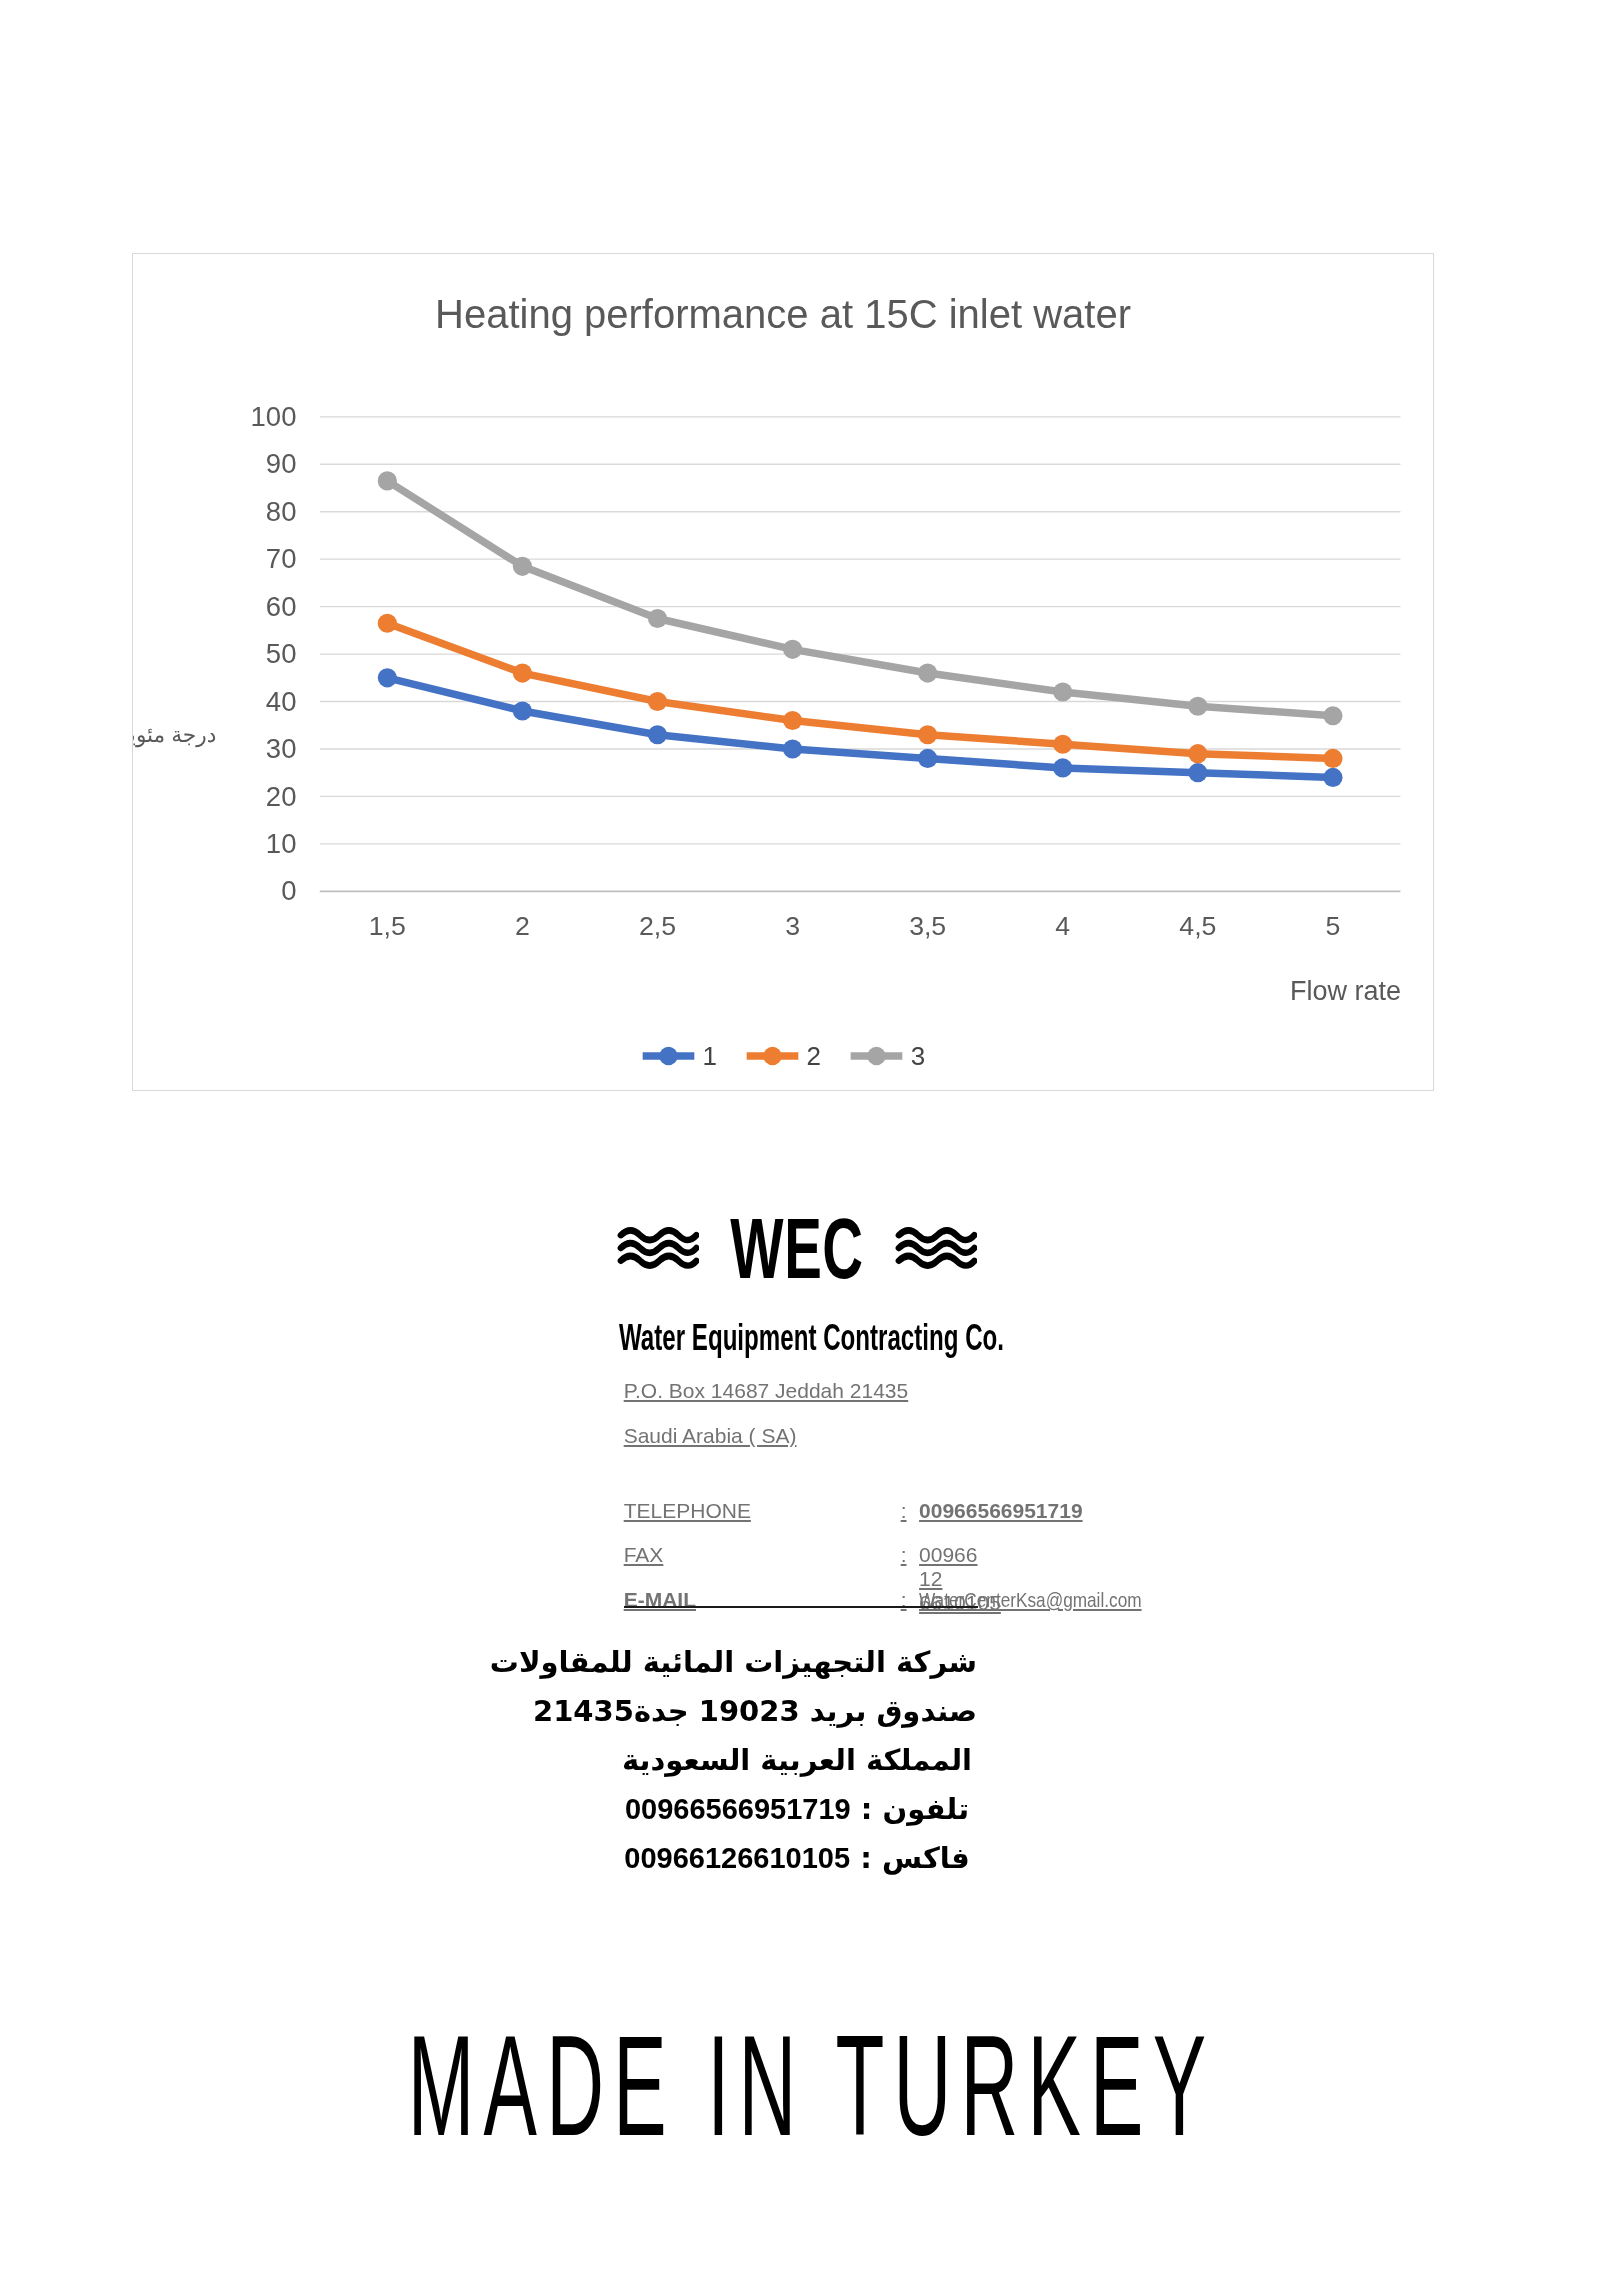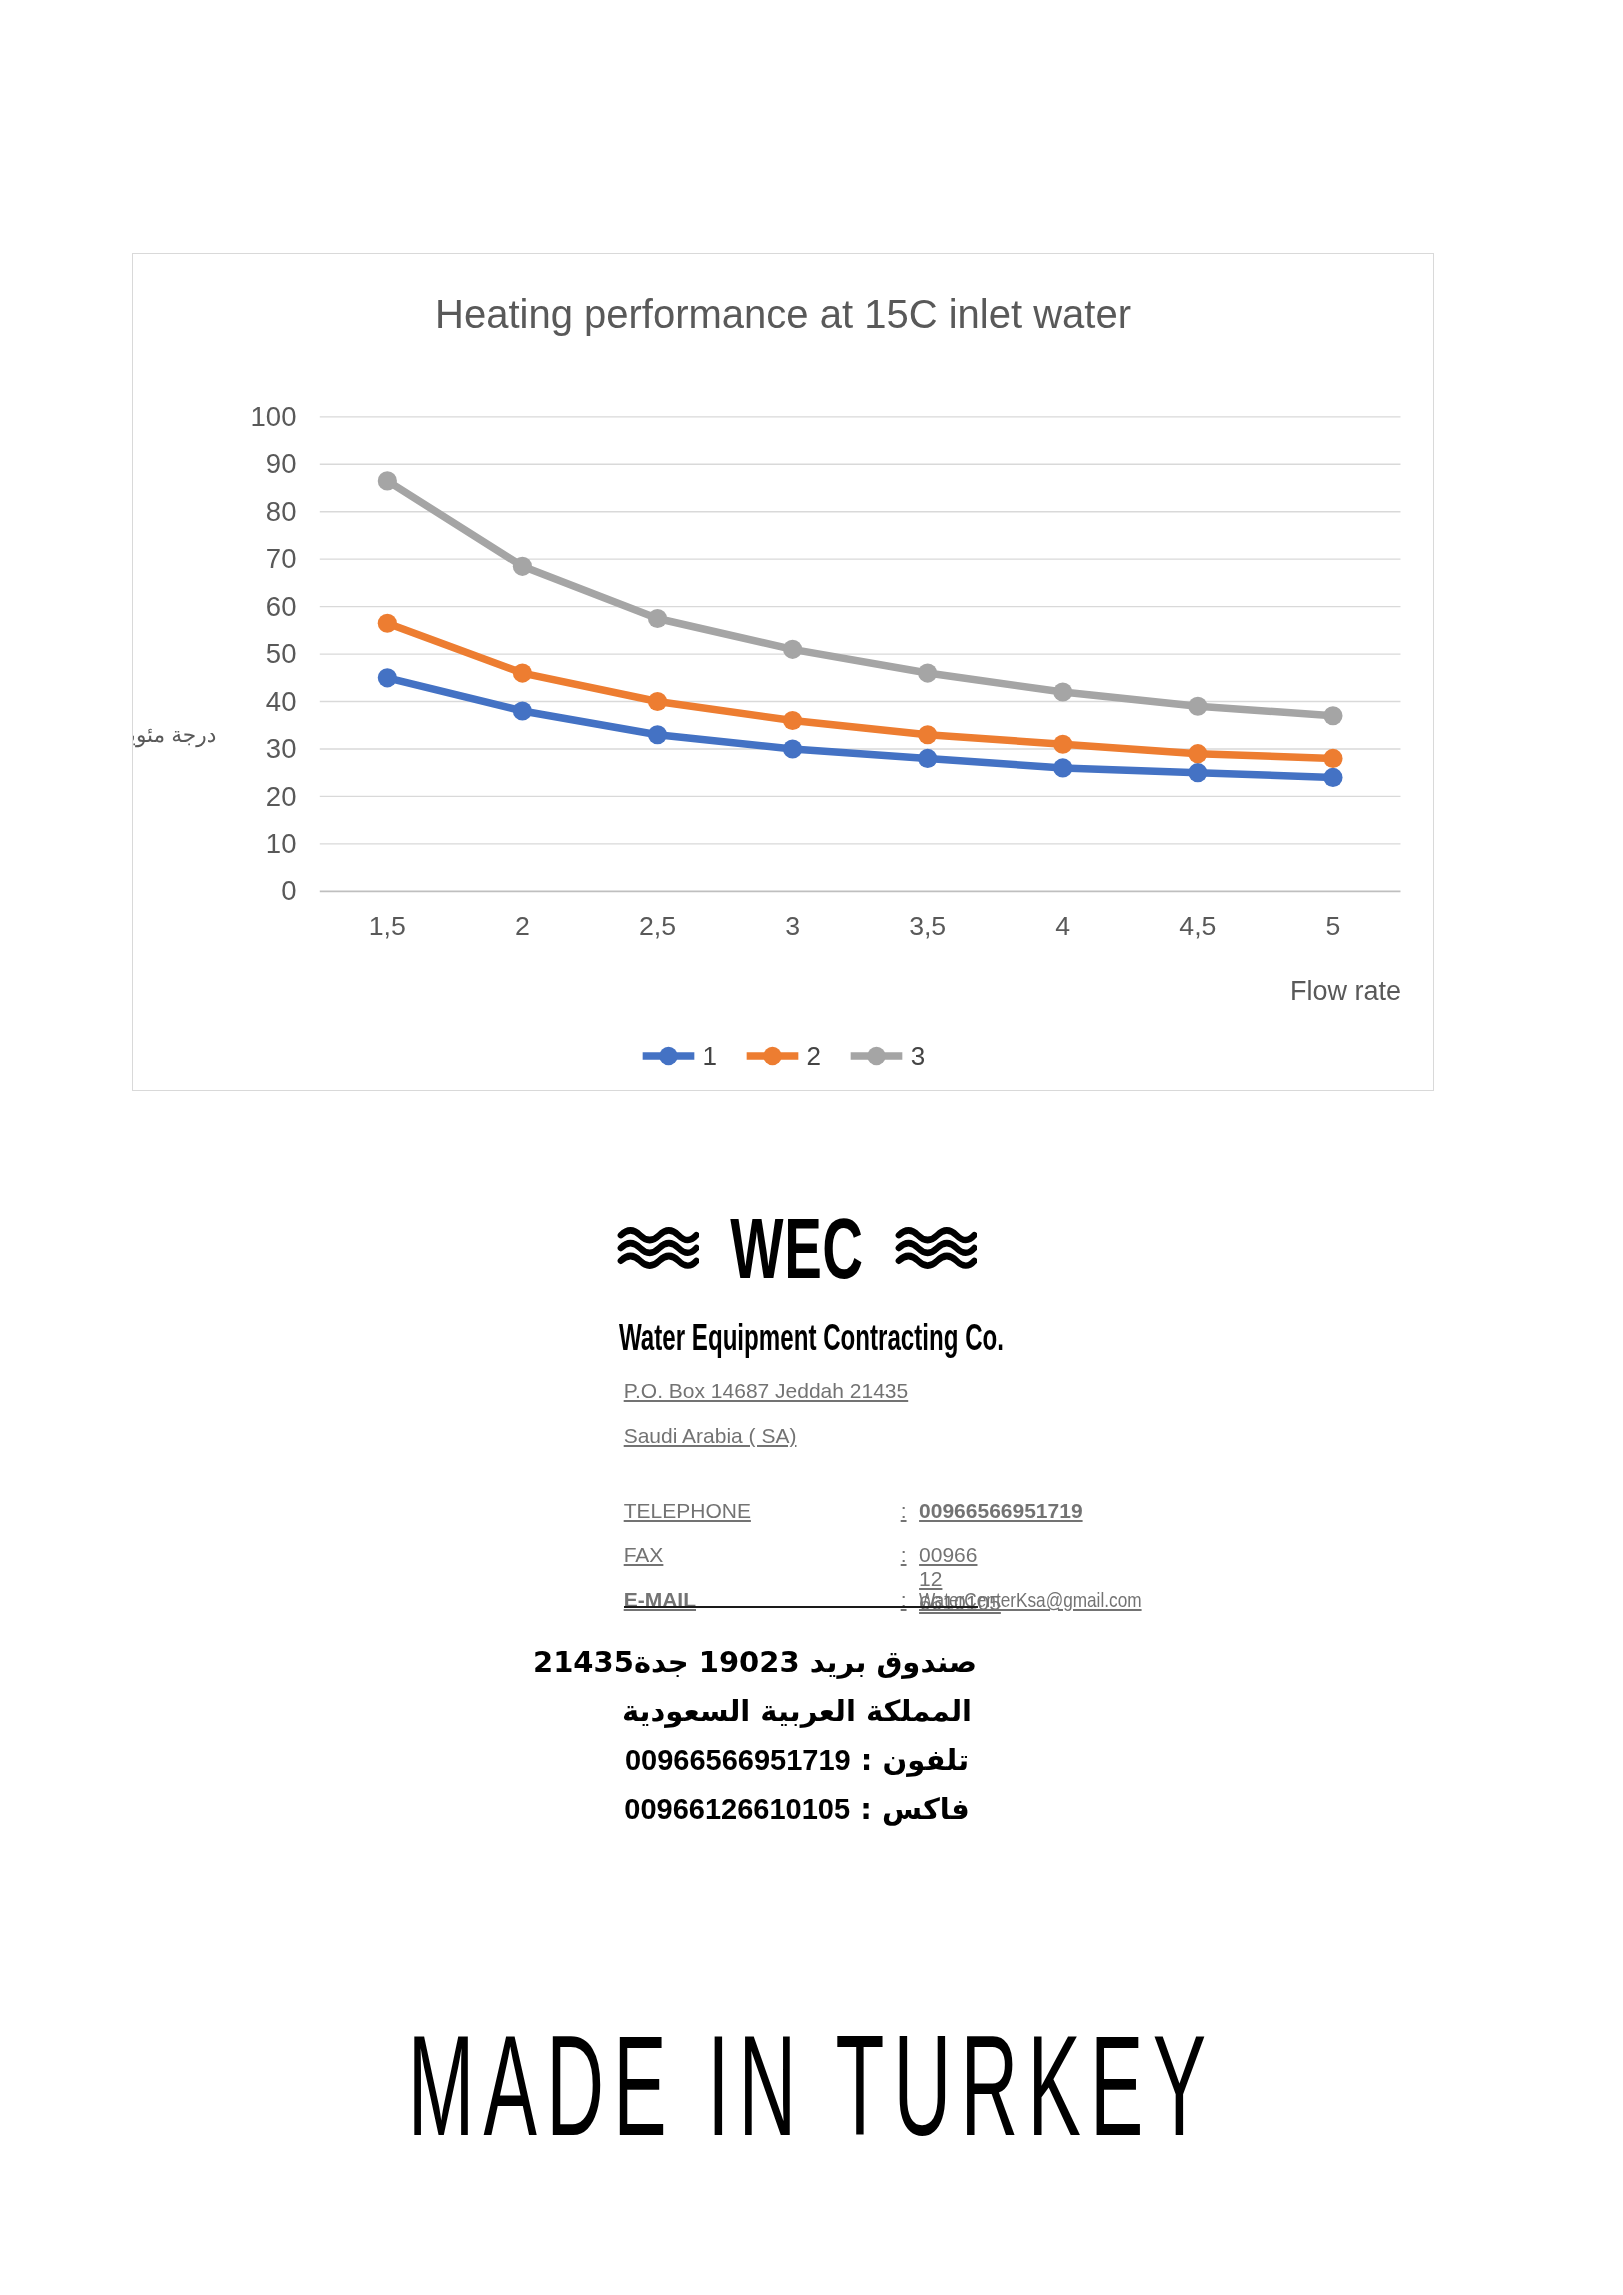--- a/index.html
+++ b/index.html
@@ -192,20 +192,21 @@
     </div>
     <div class="c-row" style="top:344px">
       <span class="c-label bold">E-MAIL</span>
       <span class="c-sep">:</span>
       <span class="condensed">WaterCenterKsa@gmail.com</span>
     </div>
 
     <div class="divider"></div>
 
     <div class="ar-block">
+      <div class="ar-line">شركة التجهيزات المائية للمقاولات</div>
       <div class="ar-line">صندوق بريد 19023 جدة21435</div>
       <div class="ar-line">المملكة العربية السعودية</div>
       <div class="ar-line">
         <span>تلفون :</span>
         <span class="num">00966566951719</span>
       </div>
       <div class="ar-line">
         <span>فاكس :</span>
         <span class="num">00966126610105</span>
       </div>

